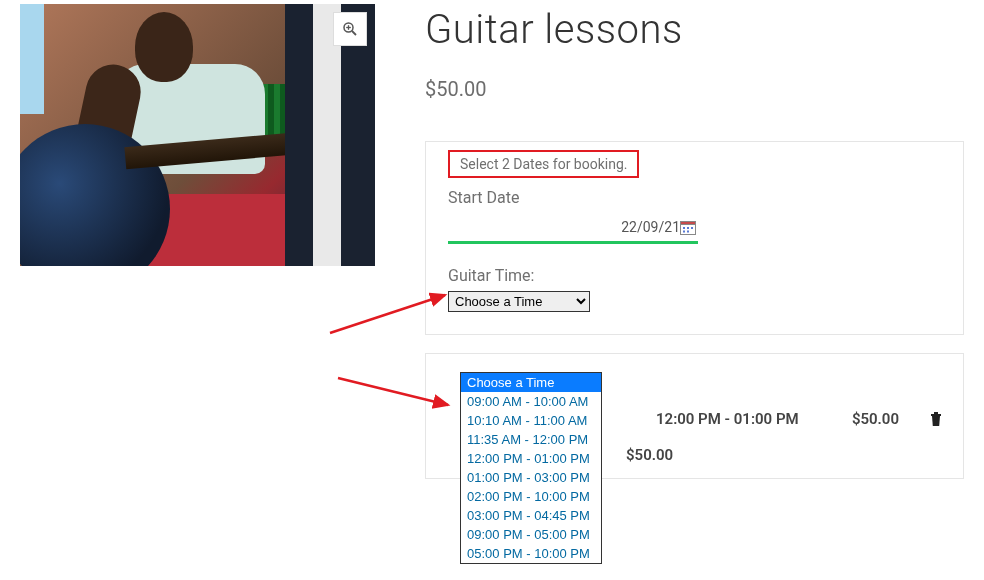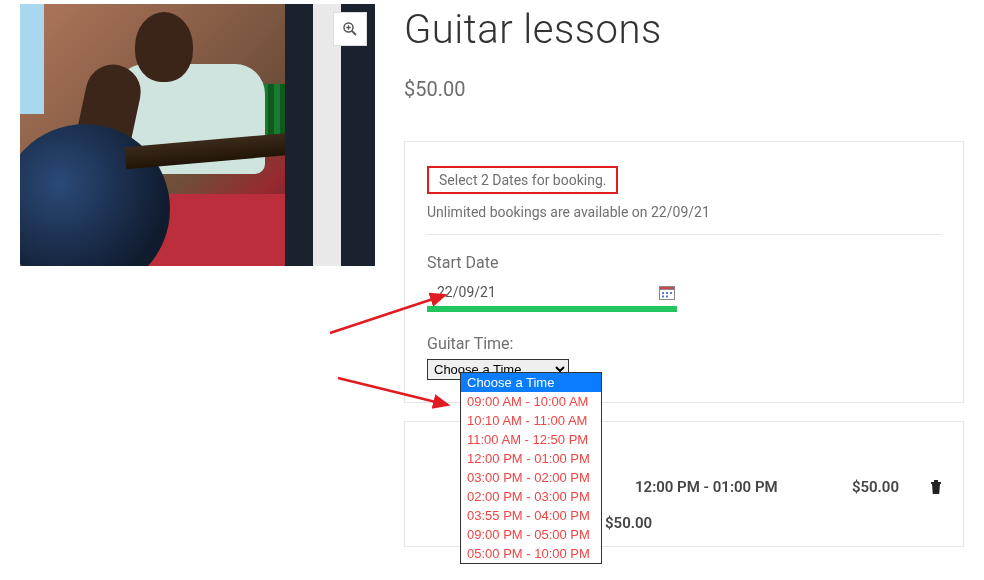--- a/index.html
+++ b/index.html
@@ -7,21 +7,21 @@
     font-family: -apple-system, BlinkMacSystemFont, "Segoe UI", Roboto, "Helvetica Neue", Arial, sans-serif;
     color: #6d6d6d;
     background: #fff;
     width: 984px;
     height: 580px;
     position: relative;
     overflow: hidden;
   }
   .layout {
     display: flex;
-    gap: 29px;
+    gap: 50px;
     padding: 4px 20px 0 20px;
   }
   
   .product-image {
     position: relative;
     width: 355px;
     height: 262px;
     background: linear-gradient(135deg,#b0775a 0,#6e4e3a 55%,#97292f 70%,#1a2b3c 100%);
     flex: none;
     overflow: hidden;
@@ -73,47 +73,47 @@
     color:#555;font-size:16px;
   }
   
   .right { flex:1; min-width:0; }
   h1.product-title{
     font-size:40px;font-weight:300;color:#333;margin:2px 0 24px;
     letter-spacing:0.5px;
   }
   .price{ font-size:20px;color:#6d6d6d;margin-bottom:40px; }
   .booking-card{
-    border:1px solid #e5e5e5;padding:24px 22px 22px;position:relative;
+    border:1px solid #e5e5e5;padding:8px 22px 22px;position:relative;
   }
   .select-dates{
     display:inline-block;border:2px solid #e11b22;padding:4px 10px;color:#707070;
     font-size:14px;margin-bottom:10px;
   }
   .availability{
     font-size:14px;color:#707070;padding-bottom:14px;border-bottom:1px solid #e5e5e5;
     margin-bottom:18px;
   }
   .field-label{font-size:16px;color:#707070;margin-bottom:6px;}
   .date-row{
-    display:flex;align-items:center;justify-content:space-between;
-    width:250px;border-bottom:6px solid #22c55e;padding:6px 2px;margin-bottom:22px;
+    display:flex;align-items:center;justify-content:flex-end;
+    width:250px;border-bottom:3px solid #22c55e;padding:6px 2px;margin-bottom:22px;
   }
   .date-value{font-size:14px;color:#555;padding-left:8px;}
   .cal-icon{width:16px;height:15px;display:block;}
   .time-select{
     width:142px;border:1px solid #333;font:13px Arial,sans-serif;padding:1px 2px;
     background:#efefef;
   }
   .dropdown-list{
     position:absolute;left:460px;top:372px;width:142px;
     background:#fff;border:1px solid #333;font:13px Arial,sans-serif;
     z-index:10;
   }
-  .dropdown-list .opt{padding:2px 6px;color:#ef4444;white-space:nowrap;}
+  .dropdown-list .opt{padding:2px 6px;color:#0369a1;white-space:nowrap;}
   .dropdown-list .opt.selected{background:#0a7cff;color:#fff;}
   
   .summary-card{
     border:1px solid #e5e5e5;margin-top:18px;padding:14px 20px;
   }
   .summary-row{
     display:flex;align-items:center;gap:30px;font-size:15px;color:#555;
   }
   .summary-row .time{flex:1;font-weight:600;color:#444;}
   .summary-row .amt{font-weight:600;color:#444;}
@@ -146,21 +146,20 @@
       </svg>
     </div>
   </div>
 
   <div class="right">
     <h1 class="product-title">Guitar lessons</h1>
     <div class="price">$50.00</div>
 
     <div class="booking-card">
       <div class="select-dates">Select 2 Dates for booking.</div>
-      <div class="availability">Unlimited bookings are available on 22/09/21</div>
 
       <div class="field-label">Start Date</div>
       <div class="date-row">
         <span class="date-value">22/09/21</span>
         <svg class="cal-icon" viewBox="0 0 16 15">
           <rect x="0.5" y="1.5" width="15" height="13" fill="#fff" stroke="#888"></rect>
           <rect x="0.5" y="1.5" width="15" height="3" fill="#c64b4b" stroke="#888"></rect>
           <rect x="3" y="7" width="2" height="2" fill="#5a7bd4"></rect>
           <rect x="7" y="7" width="2" height="2" fill="#5a7bd4"></rect>
           <rect x="11" y="7" width="2" height="2" fill="#5a7bd4"></rect>
@@ -191,25 +190,25 @@
         <span style="display:inline-block;width:180px"></span><span>$50.00</span>
       </div>
     </div>
   </div>
 </div>
 
 <div class="dropdown-list" id="dropdown-list">
     <div class="opt selected">Choose a Time</div>
     <div class="opt">09:00 AM - 10:00 AM</div>
     <div class="opt">10:10 AM - 11:00 AM</div>
-    <div class="opt">11:00 AM - 12:50 PM</div>
+    <div class="opt">11:35 AM - 12:00 PM</div>
     <div class="opt">12:00 PM - 01:00 PM</div>
-    <div class="opt">03:00 PM - 02:00 PM</div>
-    <div class="opt">02:00 PM - 03:00 PM</div>
-    <div class="opt">03:55 PM - 04:00 PM</div>
+    <div class="opt">01:00 PM - 03:00 PM</div>
+    <div class="opt">02:00 PM - 10:00 PM</div>
+    <div class="opt">03:00 PM - 04:45 PM</div>
     <div class="opt">09:00 PM - 05:00 PM</div>
     <div class="opt">05:00 PM - 10:00 PM</div>
   </div>
 
 <div class="arrow" style="left:320px;top:283px">
   <svg width="140" height="60">
     <defs>
         <marker id="ah1" markerWidth="8" markerHeight="8" refX="6" refY="3" orient="auto">
           <path d="M0,0 L7,3 L0,6 z" fill="#e11b22"></path>
         </marker>

